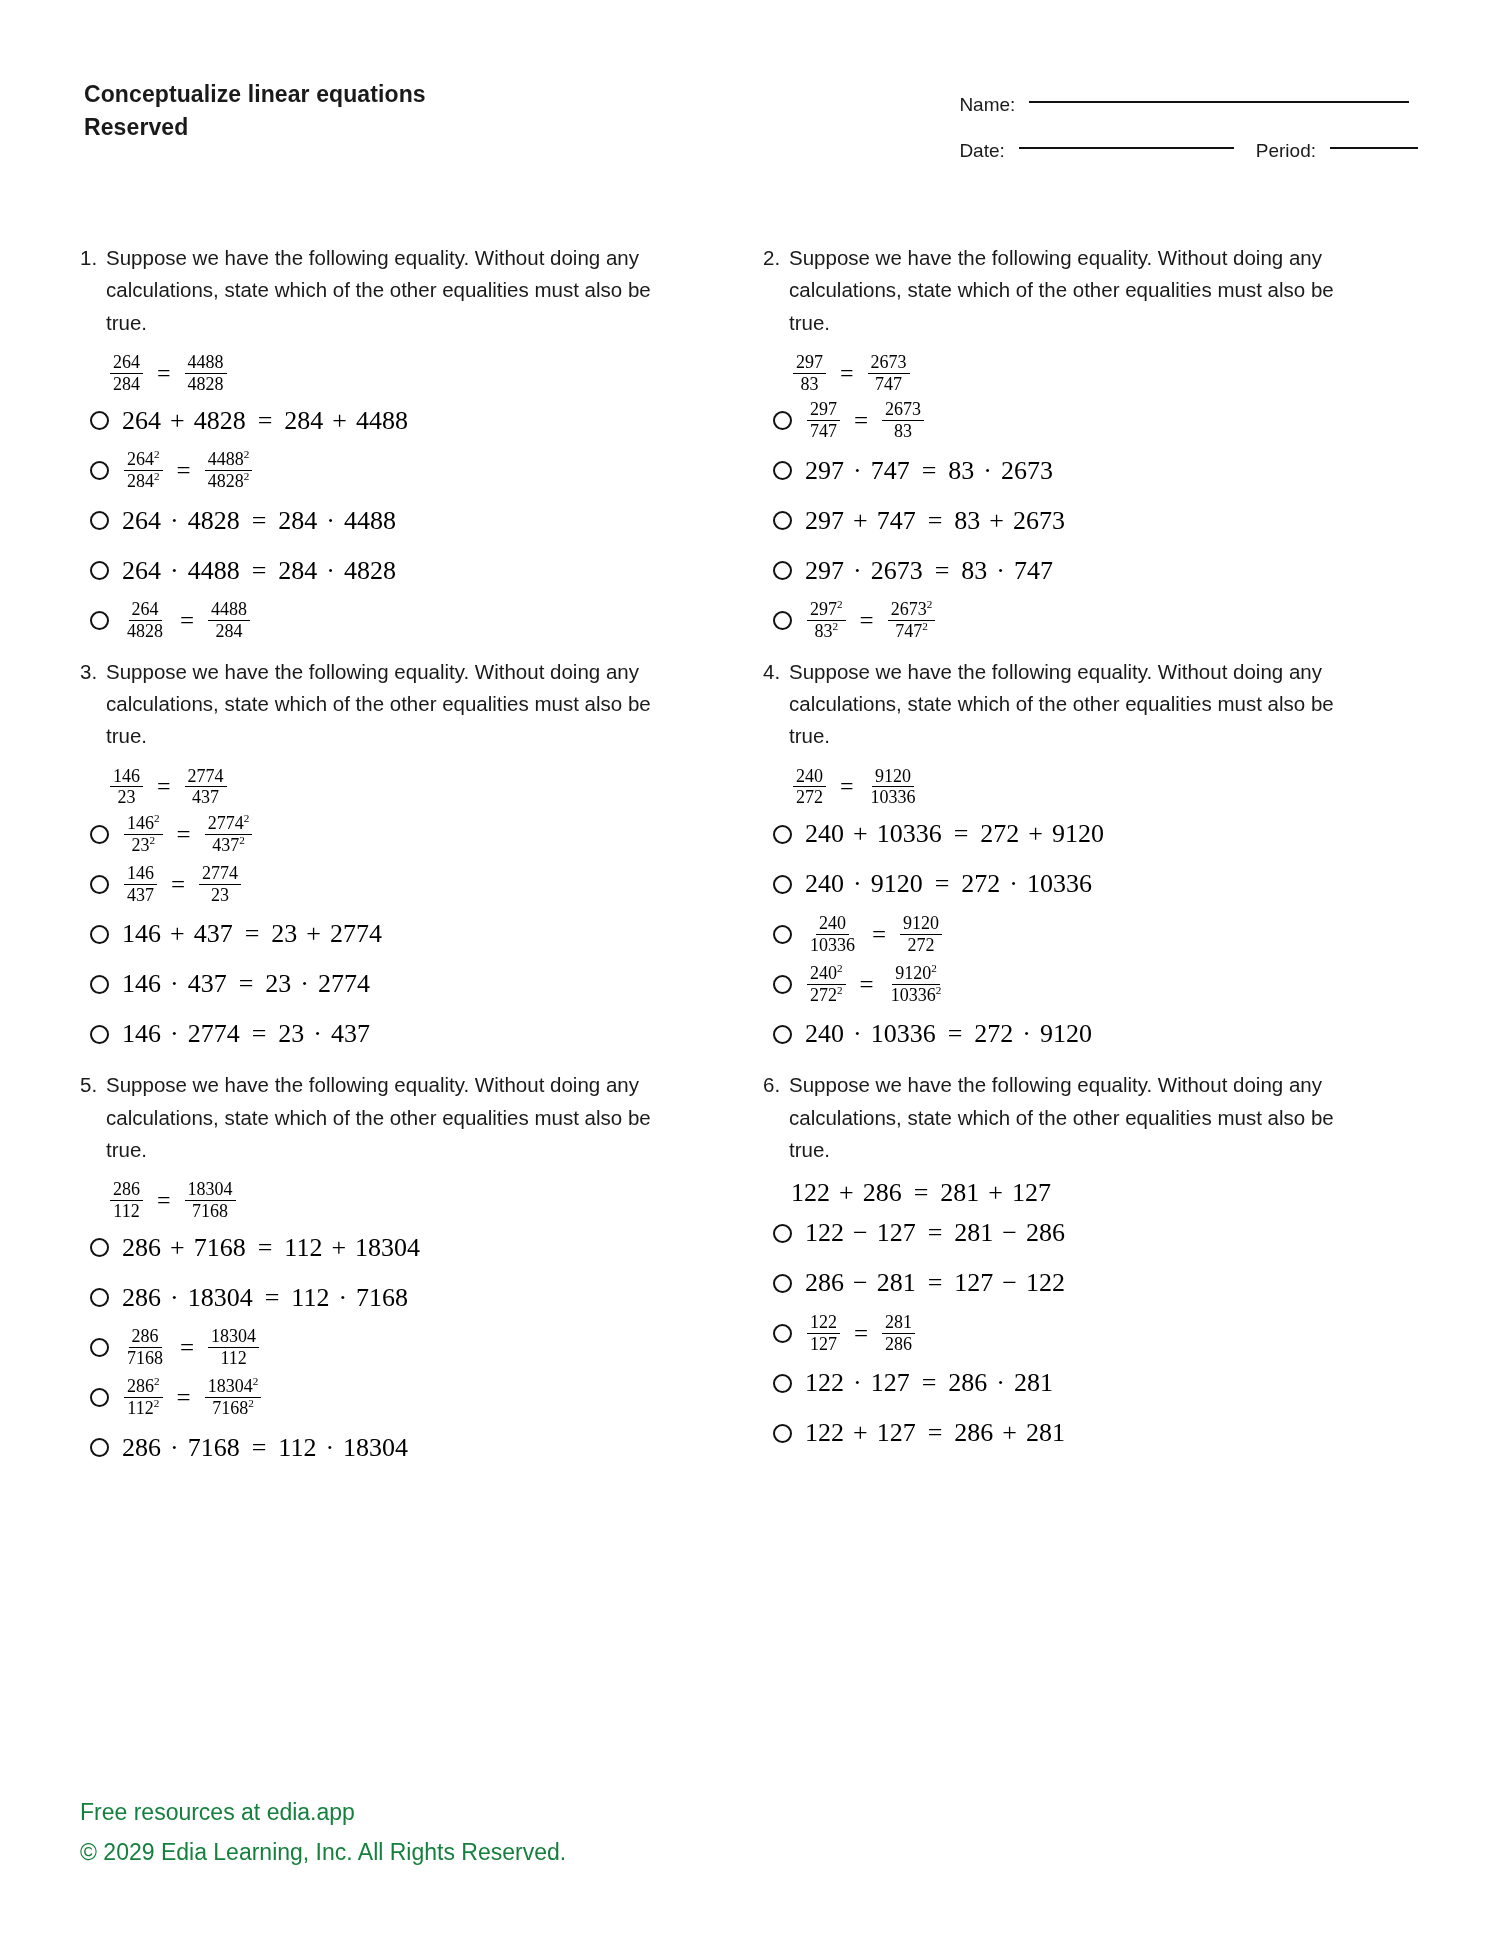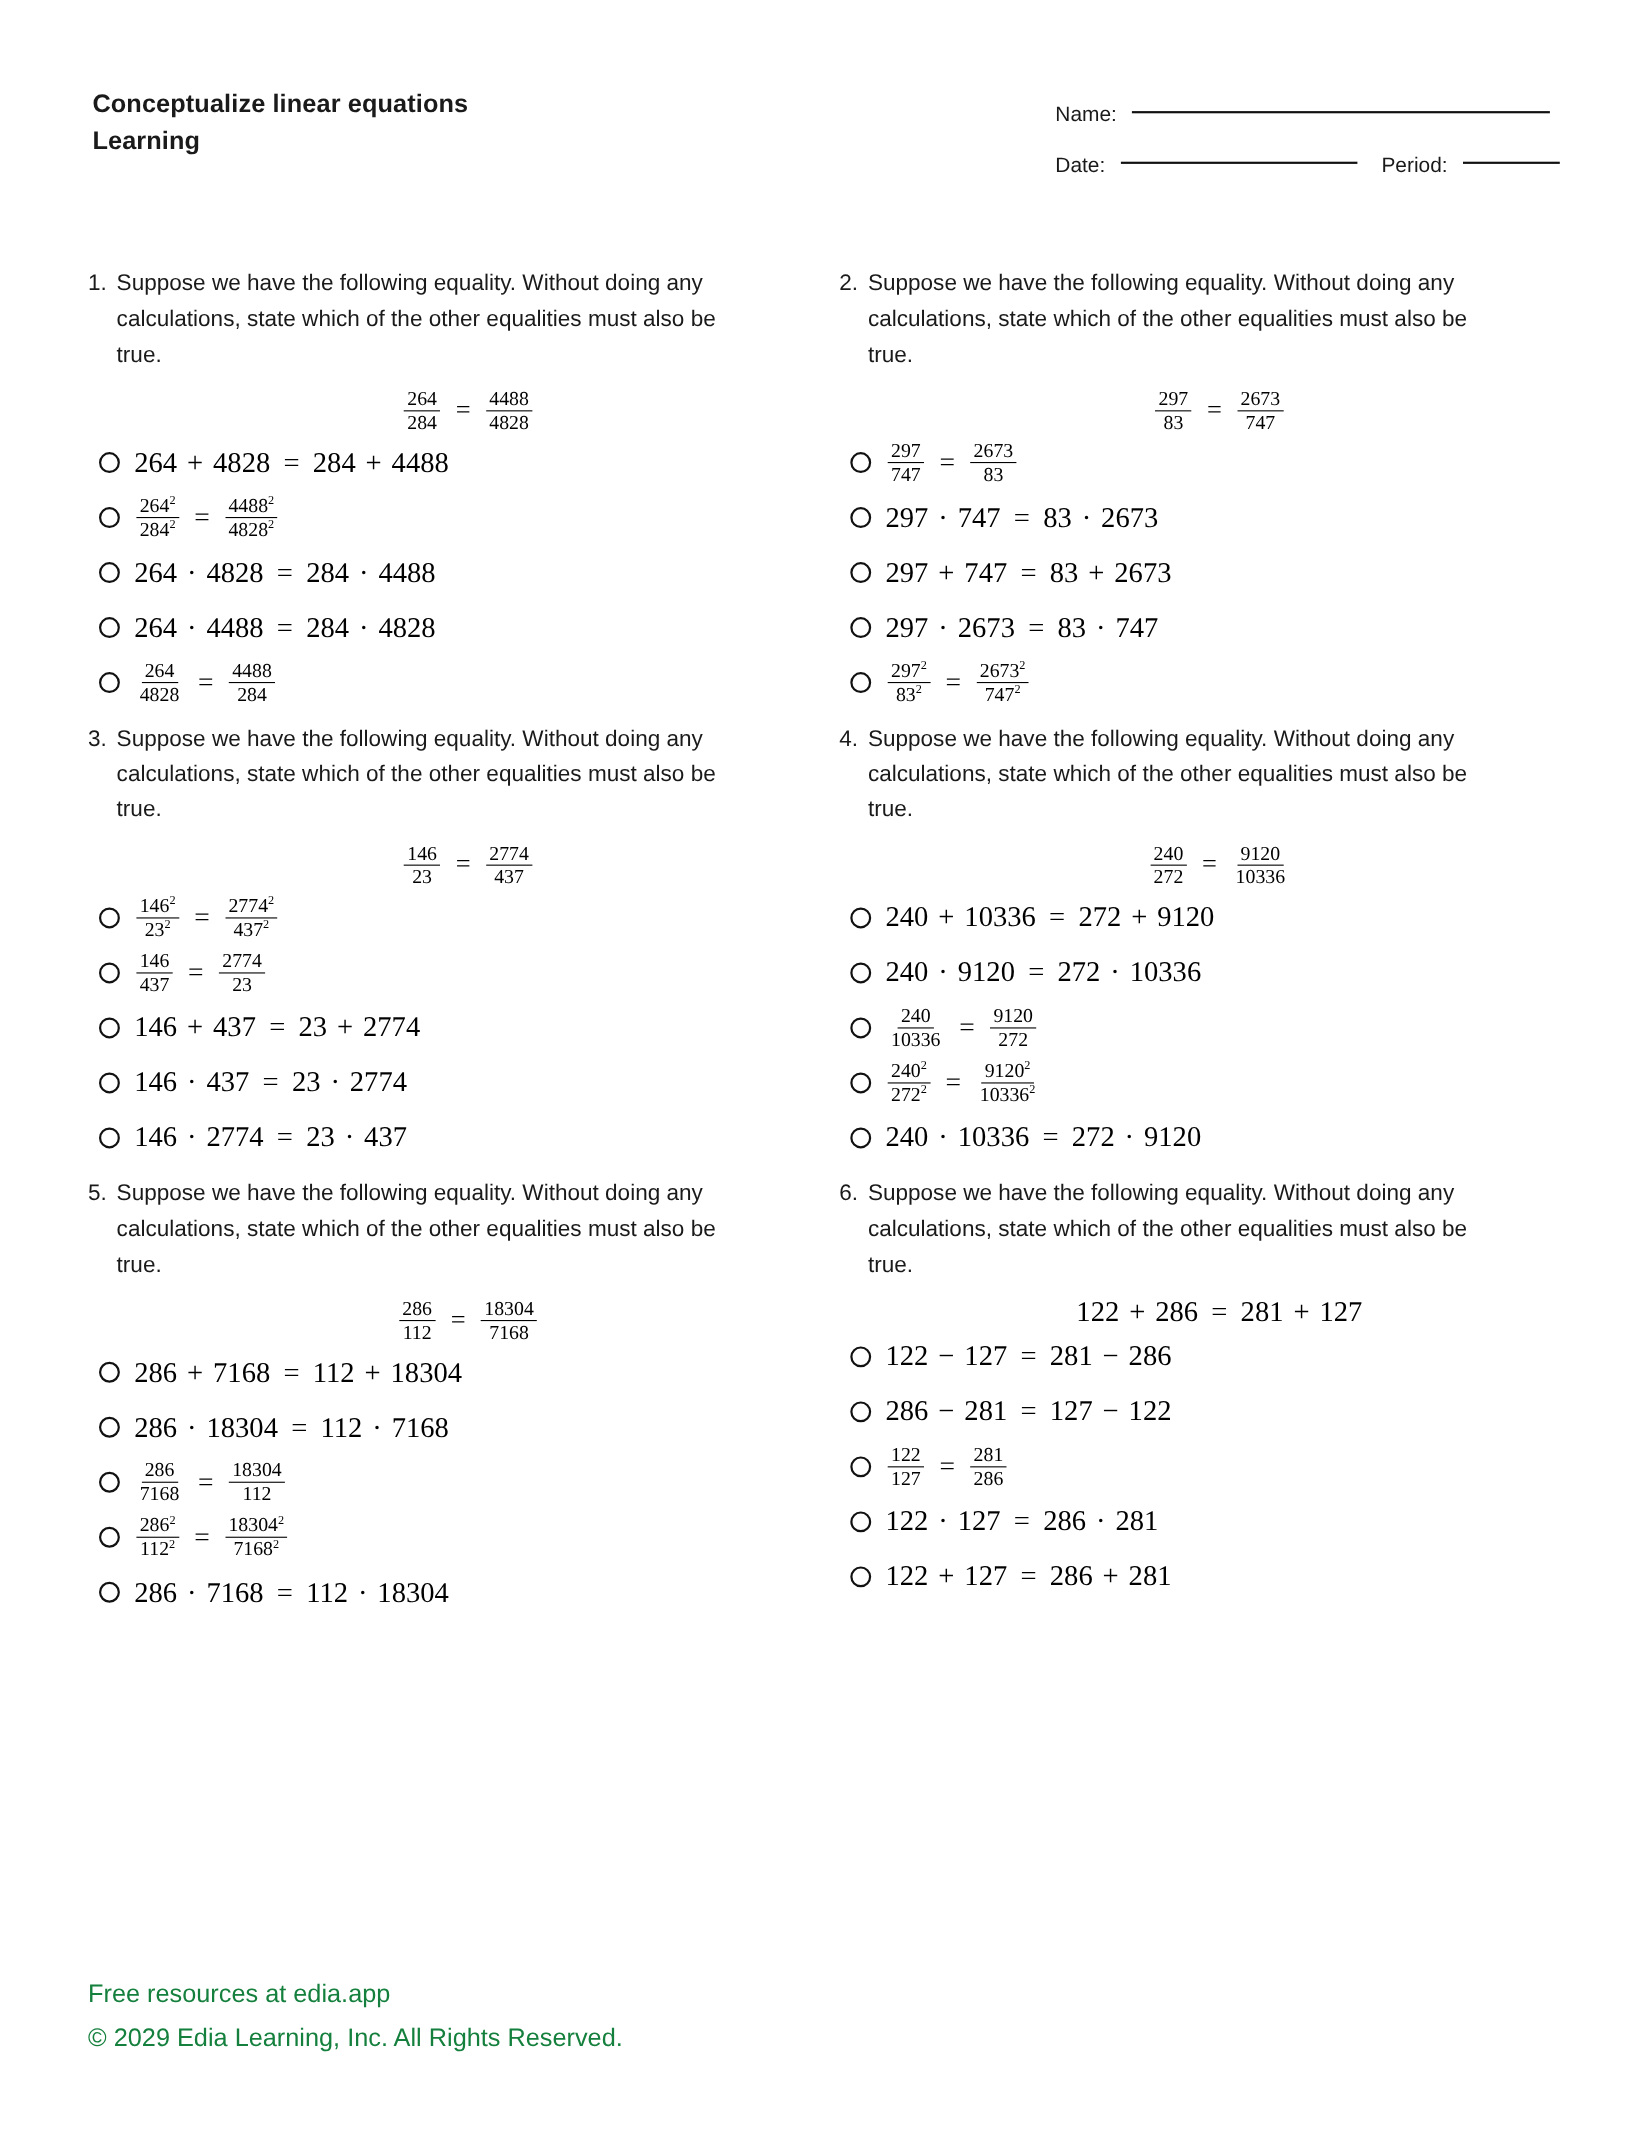--- a/index.html
+++ b/index.html
@@ -55,21 +55,20 @@
     line-height: 1.58;
     color:#1a1a1a;
   }
   .q-num { width: 26px; flex: 0 0 26px; }
   .q-text { flex: 1 1 auto; max-width: 560px; }
 
   
   .math {
     font-family: "Liberation Serif", "DejaVu Serif", serif;
     color: #000;
-    justify-content: center;
   }
   .stem {
     margin: 14px 0 4px 28px;
     display: flex;
     align-items: center;
     font-size: 24px;
   }
   .opt {
     display: flex;
     align-items: center;
@@ -122,21 +121,21 @@
   }
 </style>
 </head>
 <body>
 
 <div class="page">
 
   <div class="header">
     <div class="title-block">
       <div>Conceptualize linear equations</div>
-      <div>Learning</div>
+      <div>Reserved</div>
     </div>
 
     <div class="fields">
       <div class="field-row">
         <span class="field-label">Name:</span>
         <span class="rule name"></span>
       </div>
       <div class="field-row second">
         <span class="field-label">Date:</span>
         <span class="rule date"></span>

